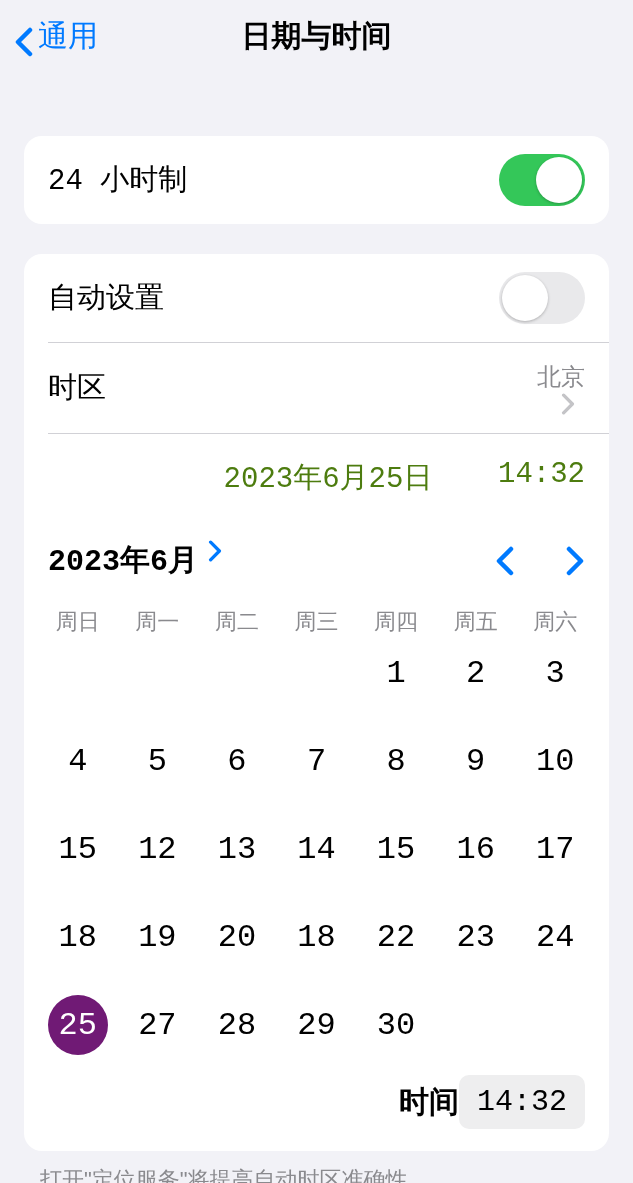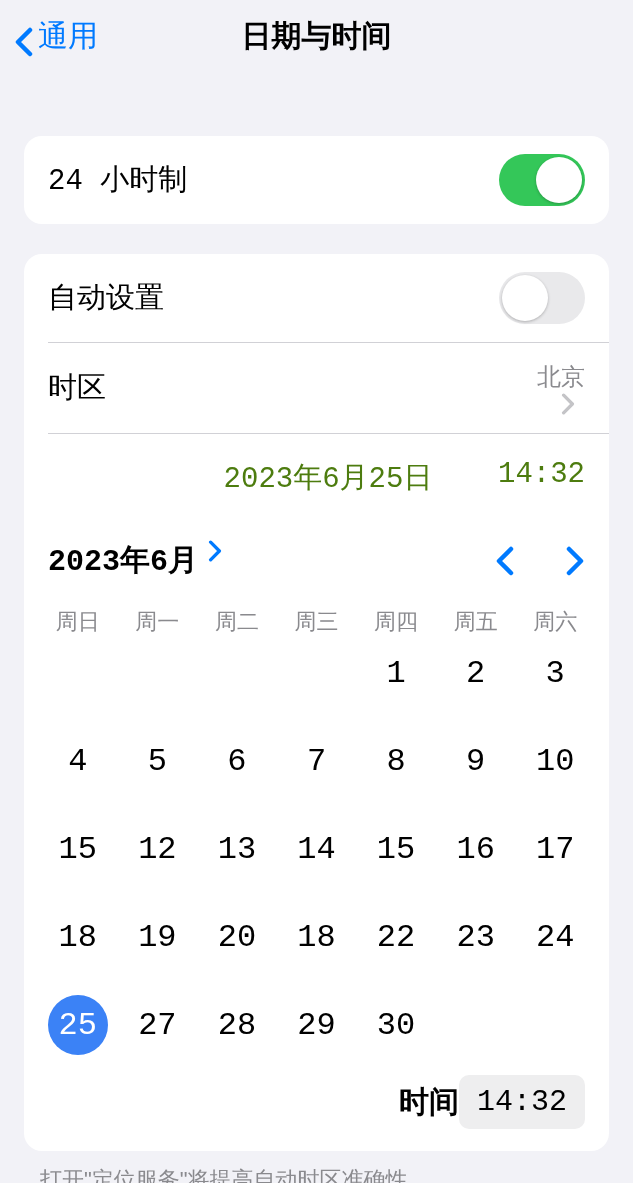--- a/index.html
+++ b/index.html
@@ -162,21 +162,21 @@
     .day-num {
       width: 60px;
       height: 60px;
       display: flex;
       align-items: center;
       justify-content: center;
       font-size: 32px;
       border-radius: 50%;
     }
     .day-selected {
-      background: #3b82f6;
+      background: #701a75;
       color: #fff;
       font-weight: 500;
     }
     .time-row {
       display: flex;
       justify-content: flex-end;
       align-items: center;
       padding: 6px 24px 22px 24px;
     }
     .time-label {

